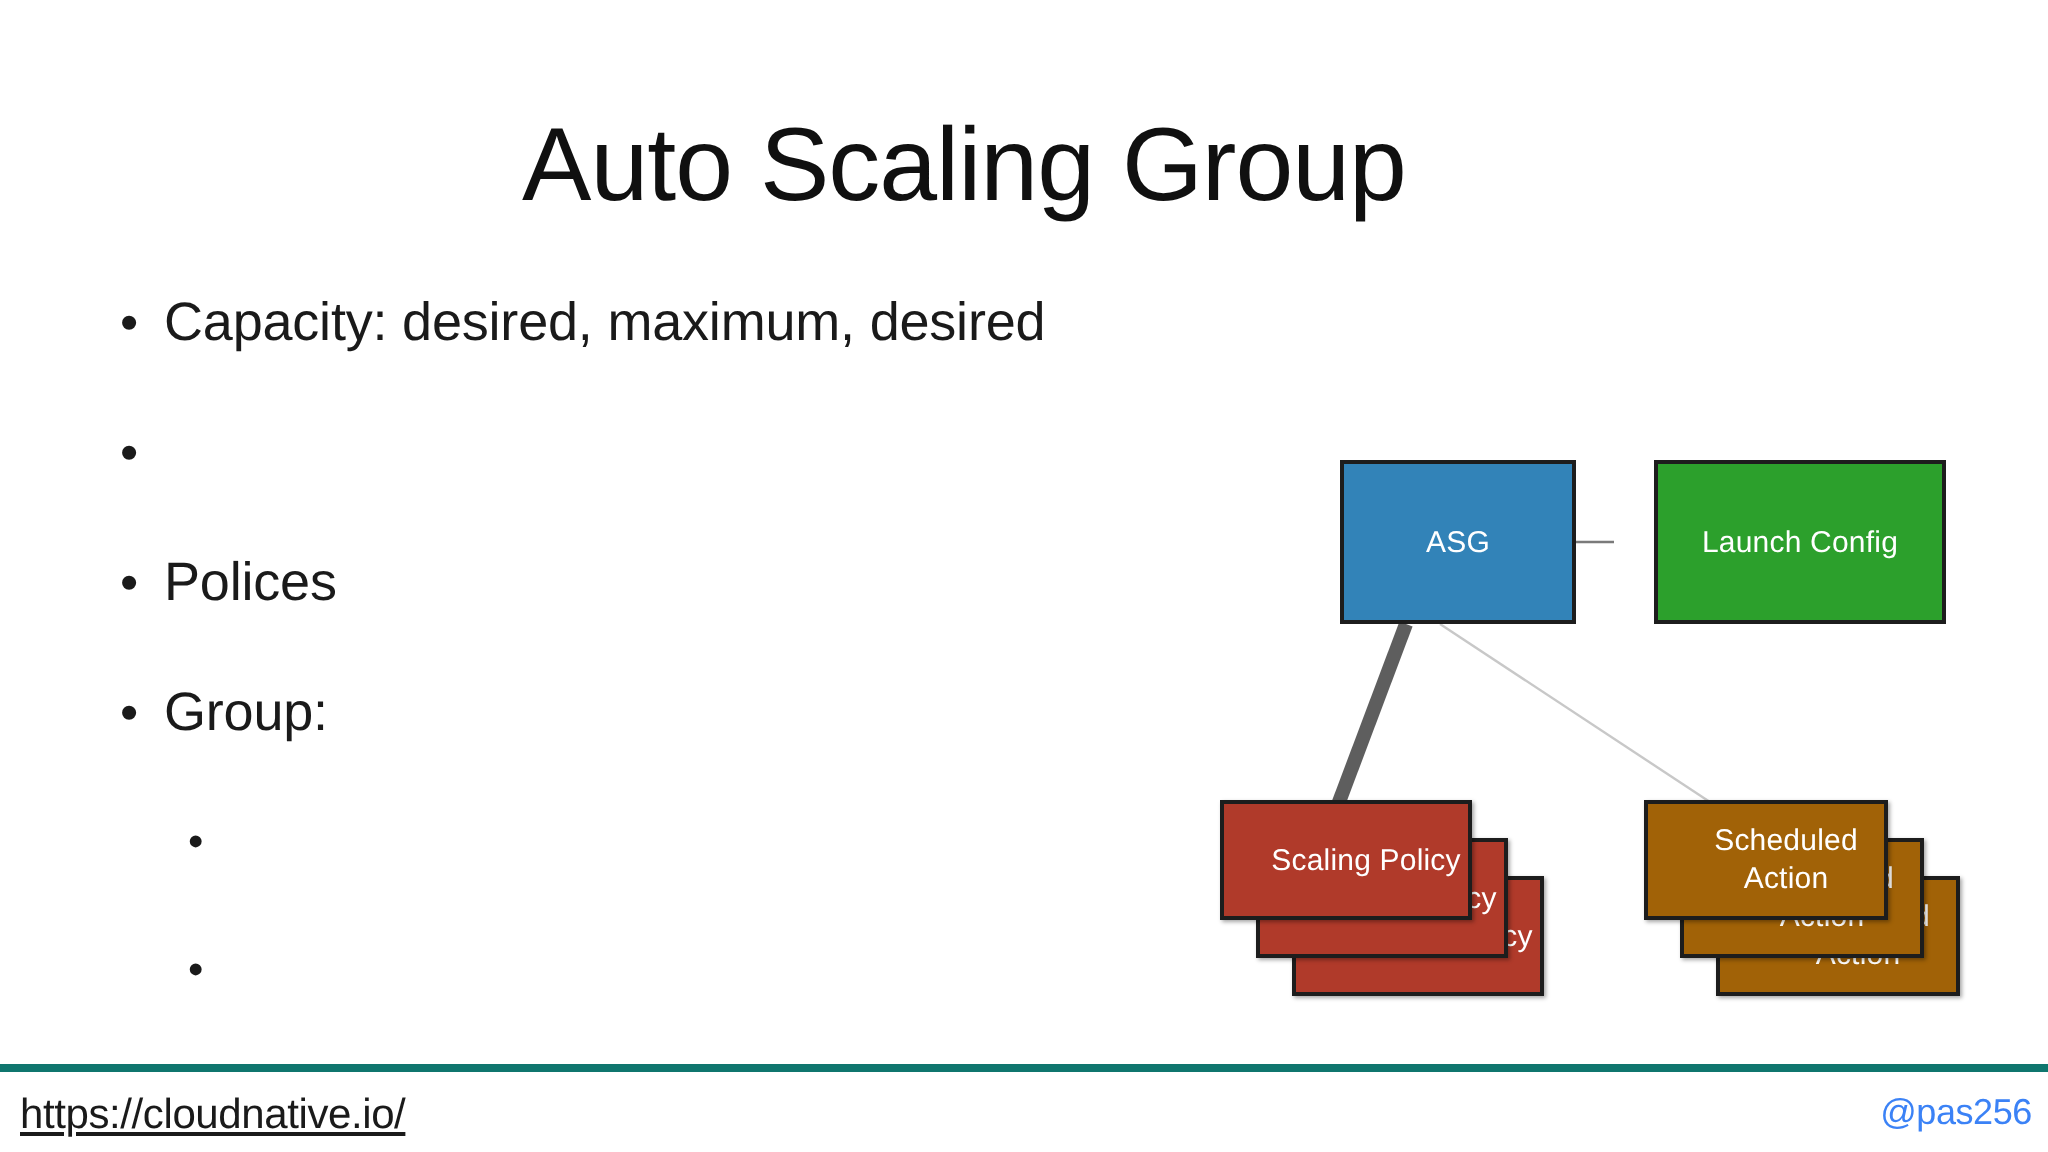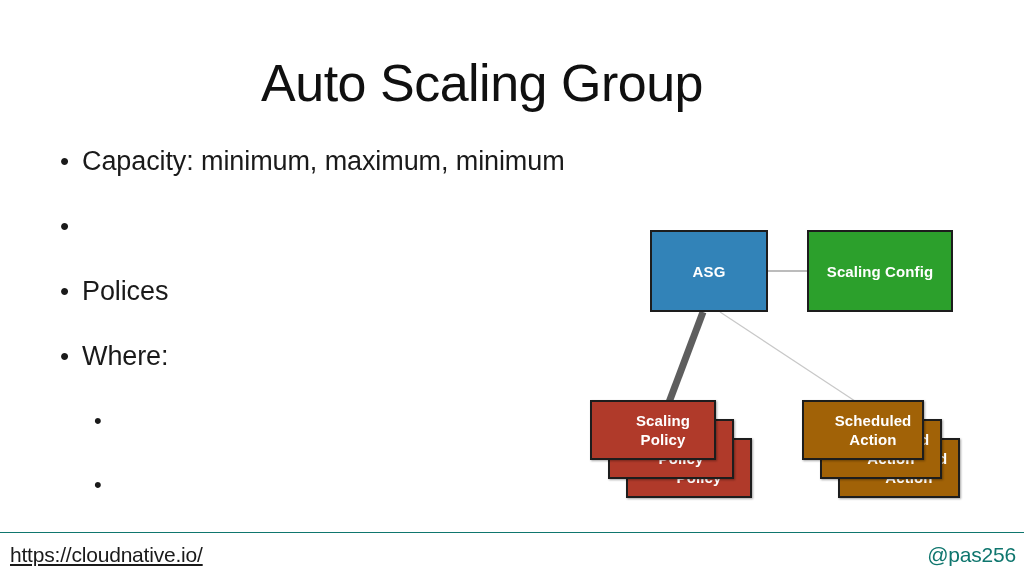--- a/index.html
+++ b/index.html
@@ -92,22 +92,23 @@
     position: absolute;
     box-sizing: border-box;
     border: 2px solid #1d1d1d;
     display: flex;
     align-items: center;
     justify-content: center;
     text-align: center;
     color: #ffffff;
     font-size: 15px;
     line-height: 19px;
-    font-weight: 700;
+    font-weight: 400;
     letter-spacing: 0.1px;
+    margin-left: 20px;
   }
   .node-asg {
     left: 60px;
     top: 15px;
     width: 118px;
     height: 82px;
     background: #3283b8;
     z-index: 5;
   }
   .node-lc {
@@ -147,65 +148,65 @@
   .node-action.a2 { left: 18px; top: 19px; z-index: 2; }
   .node-action.a1 { left: 0px;  top: 0px;  z-index: 3; }
 
   
   .footer {
     position: absolute;
     left: 0;
     bottom: 0;
     width: 1024px;
     height: 44px;
-    border-top: 1px solid #0f766e;
+    border-top: 4px solid #0f766e;
     box-sizing: border-box;
   }
   .footer-link {
     position: absolute;
     left: 10px;
     top: 10px;
     font-size: 21px;
     color: #1a1a1a;
     text-decoration: underline;
     letter-spacing: -0.2px;
   }
   .footer-handle {
     position: absolute;
     right: 8px;
     top: 10px;
-    font-size: 21px;
-    color: #0f766e;
+    font-size: 18px;
+    color: #3b82f6;
     letter-spacing: -0.2px;
   }
 </style>
 </head>
 <body>
 
 <div class="slide-title">Auto Scaling Group</div>
 
 <div class="bullets">
 
   <div class="bullet-row">
     <span class="bullet-dot">•</span>
-    <span class="bullet-text">Capacity: minimum, maximum, minimum</span>
+    <span class="bullet-text">Capacity: desired, maximum, desired</span>
   </div>
 
   <div class="bullet-row">
     <span class="bullet-dot">•</span>
   </div>
 
   <div class="bullet-row">
     <span class="bullet-dot">•</span>
     <span class="bullet-text">Polices</span>
   </div>
 
   <div class="bullet-row">
     <span class="bullet-dot">•</span>
-    <span class="bullet-text">Where:</span>
+    <span class="bullet-text">Group:</span>
   </div>
 
   <div class="bullet-row sub">
     <span class="bullet-dot">•</span>
   </div>
 
   <div class="bullet-row sub">
     <span class="bullet-dot">•</span>
   </div>
 
@@ -217,21 +218,21 @@
 
     <line x1="178" y1="56" x2="217" y2="56" stroke="#7a7a7a" stroke-width="1.2"></line>
 
     <line x1="113" y1="97" x2="78" y2="190" stroke="#5e5e5e" stroke-width="7"></line>
 
     <line x1="130" y1="97" x2="268" y2="188" stroke="#c8c8c8" stroke-width="1.2"></line>
   </svg>
 
   <div class="node node-asg">ASG</div>
 
-  <div class="node node-lc">Scaling Config</div>
+  <div class="node node-lc">Launch Config</div>
 
   <div class="stack stack-policy">
     <div class="node node-policy p3">Scaling Policy</div>
     <div class="node node-policy p2">Scaling Policy</div>
     <div class="node node-policy p1">Scaling Policy</div>
   </div>
 
   <div class="stack stack-action">
     <div class="node node-action a3">Scheduled Action</div>
     <div class="node node-action a2">Scheduled Action</div>

